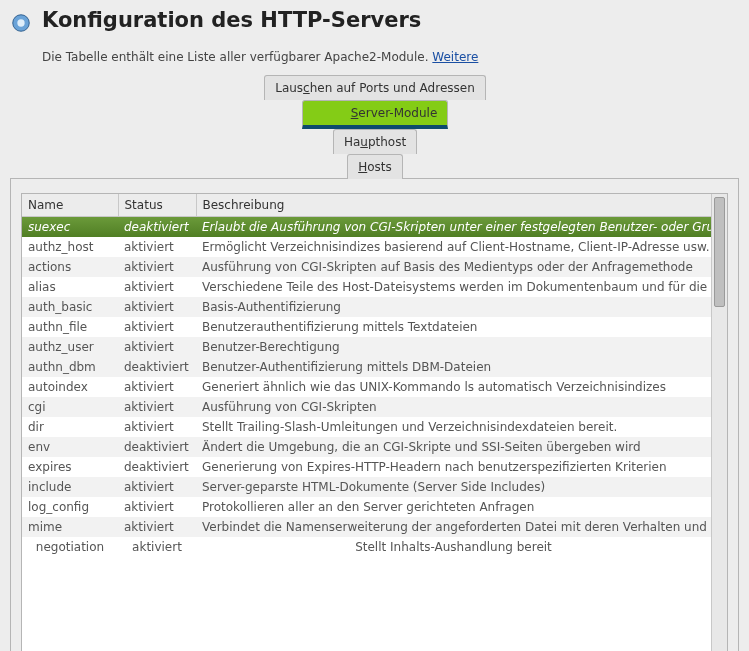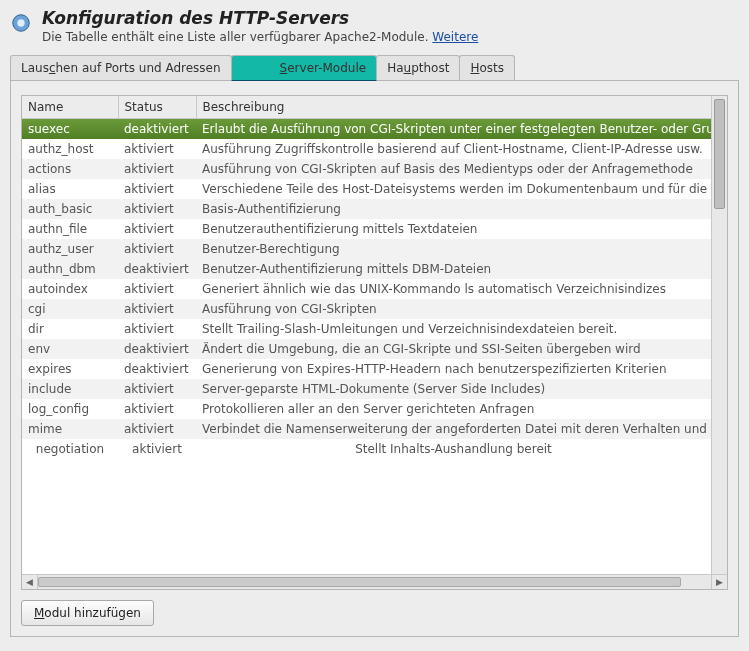--- a/index.html
+++ b/index.html
@@ -12,50 +12,50 @@
     height: 651px;
     overflow: hidden;
   }
   .window { padding: 8px 10px 10px 10px; }
   .header { display: flex; align-items: flex-start; gap: 10px; margin-bottom: 10px; }
   .header-icon {
     width: 22px; height: 22px; flex: 0 0 auto;
     margin-top: 4px;
   }
   .header-text h1 {
-    font-size: 17px; font-weight: bold; color: #222;
-    margin-bottom: 2px;
-    font-style: italic;
+    font-size: 21px; font-weight: bold; color: #222;
+    margin-bottom: 18px;
   }
   .header-text p { font-size: 12px; color: #444; }
   .header-text a { color: #1a4fa3; text-decoration: underline; cursor: pointer; }
   .underline { text-decoration: underline; }
 
   .tabs {
-    display: flex; align-items: flex-start;
+    display: flex; align-items: center;
     border-bottom: 1px solid #b5b5b5;
     margin-bottom: 0;
+    flex-direction: column;
   }
   .tab {
     padding: 5px 10px 5px 10px;
     font-size: 12px;
     color: #333;
     background: #e3e3e3;
     border: 1px solid #b5b5b5;
     border-bottom: none;
     margin-right: -1px;
     cursor: pointer;
     position: relative;
     top: 1px;
     border-top-left-radius: 3px;
     border-top-right-radius: 3px;
   }
   .tab.active {
-    background: #14b8a6;
-    border-bottom: 1px solid #0c4a6e;
+    background: #84cc16;
+    border-bottom: 4px solid #0c4a6e;
     z-index: 2;
     padding-left: 48px;
   }
 
   .panel {
     border: 1px solid #b5b5b5;
     border-top: none;
     background: #ededed;
     padding: 14px 10px 10px 10px;
   }
@@ -99,21 +99,21 @@
     overflow: hidden;
     text-overflow: clip;
     border-bottom: 0;
   }
   tbody tr.even { background: #ffffff; }
   tbody tr.odd  { background: #f2f2f2; }
   tbody tr.selected {
     background: linear-gradient(#6b9a3a, #4f7d23);
     color: #fff;
   }
-  tbody tr.selected td { color: #fff; }
+  tbody tr.selected td { color: #fff; font-style: italic; }
   tbody tr.cutoff td { padding-bottom: 0; text-align: center; }
 
   .vscroll {
     width: 16px;
     background: #e8e8e8;
     border-left: 1px solid #c8c8c8;
     position: relative;
   }
   .vscroll .thumb {
     position: absolute; left: 2px; right: 2px;
@@ -216,21 +216,21 @@
           </thead>
           <tbody id="tbody">
               <tr class="selected">
                 <td>suexec</td>
                 <td>deaktiviert</td>
                 <td>Erlaubt die Ausführung von CGI-Skripten unter einer festgelegten Benutzer- oder Gruppe</td>
               </tr>
               <tr class="even">
                 <td>authz_host</td>
                 <td>aktiviert</td>
-                <td>Ausführung Zugriffskontrolle basierend auf Client-Hostname, Client-IP-Adresse usw.</td>
+                <td>Ermöglicht Verzeichnisindizes basierend auf Client-Hostname, Client-IP-Adresse usw.</td>
               </tr>
               <tr class="odd">
                 <td>actions</td>
                 <td>aktiviert</td>
                 <td>Ausführung von CGI-Skripten auf Basis des Medientyps oder der Anfragemethode</td>
               </tr>
               <tr class="even">
                 <td>alias</td>
                 <td>aktiviert</td>
                 <td>Verschiedene Teile des Host-Dateisystems werden im Dokumentenbaum und für die UR</td>

